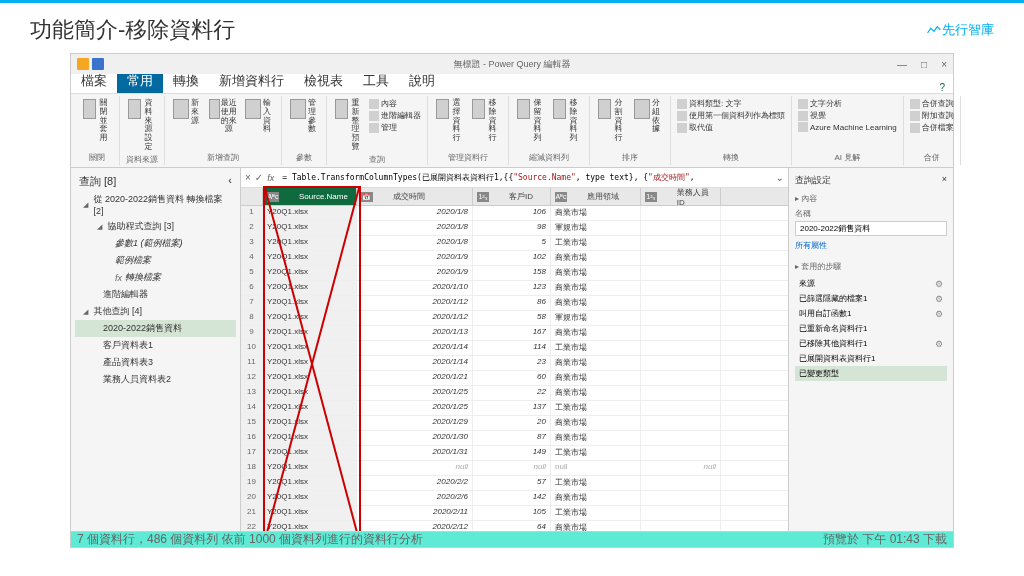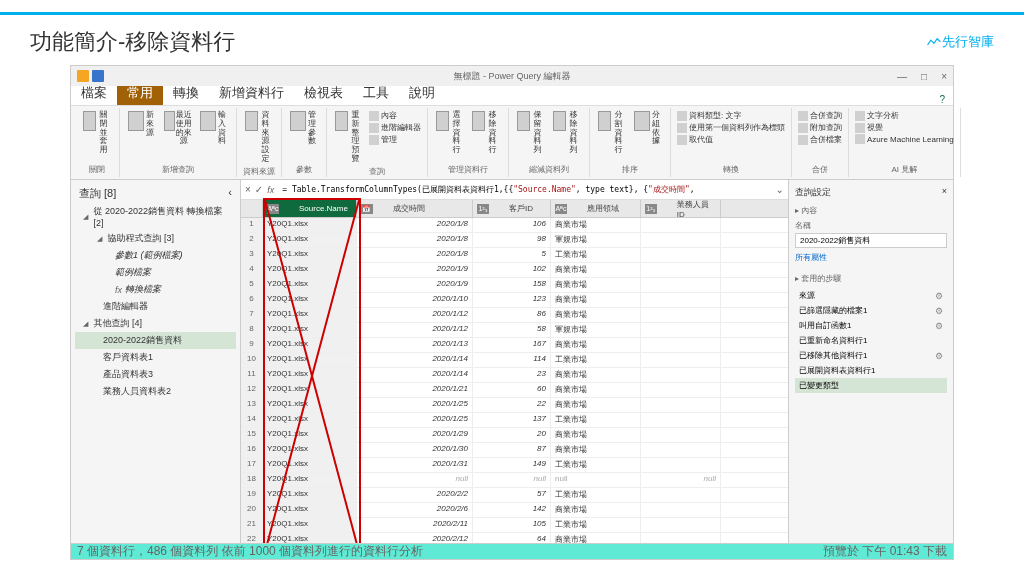--- a/index.html
+++ b/index.html
@@ -1,30 +1,30 @@
 <!DOCTYPE html>
 <html><head>
 <meta charset="utf-8">
 <style>
 * { margin: 0; padding: 0; box-sizing: border-box; }
 body { font-family: "Microsoft YaHei", "Segoe UI", sans-serif; font-size: 10px; background: #fff; width: 1024px; height: 576px; overflow: hidden; position: relative; }
-.slide-header { background: #fff; border-top: 3px solid #00b0f0; padding: 12px 30px 8px; display: flex; justify-content: space-between; align-items: center; margin-top: 12px; }
+.slide-header { background: #fff; border-top: 3px solid #00b0f0; padding: 12px 30px 8px; display: flex; justify-content: space-between; align-items: center; }
 .slide-title { font-size: 22px; color: #333; font-weight: 400; }
 .brand { color: #00b0f0; font-size: 13px; display: flex; align-items: center; }
 .brand-icon { width: 16px; height: 12px; display: inline-block; }
 .pq-window { margin: 0 70px; border: 1px solid #ccc; background: #fff; height: 495px; display: flex; flex-direction: column; }
 .titlebar { height: 20px; background: #f0f0f0; display: flex; align-items: center; padding: 0 6px; position: relative; }
 .titlebar-icons { display: flex; gap: 3px; }
 .tb-icon { width: 12px; height: 12px; background: #f5a623; border-radius: 1px; }
 .tb-icon.save { background: #3874cb; }
 .titlebar-title { position: absolute; left: 50%; transform: translateX(-50%); color: #666; font-size: 9px; }
 .win-controls { margin-left: auto; display: flex; gap: 14px; color: #666; font-size: 10px; }
 .menubar { height: 20px; background: #fff; display: flex; align-items: flex-end; border-bottom: 1px solid #ddd; }
 .menu-tab { padding: 3px 10px; font-size: 13px; color: #333; cursor: pointer; }
-.menu-tab.active { background: #a16207; color: #fff; }
+.menu-tab.active { background: #0369a1; color: #fff; }
 .help-icon { margin-left: auto; margin-right: 8px; color: #0f6b3e; font-size: 10px; }
 .ribbon { height: 74px; background: #f5f5f5; border-bottom: 1px solid #ccc; display: flex; padding: 2px 4px; }
 .ribbon-group { border-right: 1px solid #ddd; padding: 2px 6px; display: flex; flex-direction: column; justify-content: space-between; }
 .ribbon-group-content { display: flex; gap: 4px; align-items: flex-start; }
 .ribbon-btn { display: flex; flex-direction: row; align-items: flex-start; gap: 0; cursor: pointer; padding: 1px 2px; }
 .ribbon-btn-icon { width: 20px; height: 20px; background: #d0d0d0; border: 1px solid #999; }
 .ribbon-btn-label { font-size: 8px; color: #333; text-align: center; line-height: 1.1; white-space: pre-line; }
 .ribbon-group-label { font-size: 8px; color: #666; text-align: center; margin-top: 1px; }
 .ribbon-small-row { display: flex; flex-direction: column; gap: 1px; font-size: 8px; color: #333; }
 .ribbon-small-item { display: flex; align-items: center; gap: 2px; cursor: pointer; white-space: nowrap; }
@@ -127,50 +127,50 @@
             <div class="ribbon-btn-label">關閉並
 套用</div>
           </div>
         </div>
         <div class="ribbon-group-label">關閉</div>
       </div>
       <div class="ribbon-group">
         <div class="ribbon-group-content">
           <div class="ribbon-btn">
             <div class="ribbon-btn-icon"></div>
+            <div class="ribbon-btn-label">資料來
+源設定</div>
+          </div>
+        </div>
+        <div class="ribbon-group-label">資料來源</div>
+      </div>
+      <div class="ribbon-group">
+        <div class="ribbon-group-content">
+          <div class="ribbon-btn">
+            <div class="ribbon-btn-icon"></div>
             <div class="ribbon-btn-label">新來
 源</div>
           </div>
           <div class="ribbon-btn">
             <div class="ribbon-btn-icon"></div>
             <div class="ribbon-btn-label">最近使用
 的來源</div>
           </div>
           <div class="ribbon-btn">
             <div class="ribbon-btn-icon"></div>
             <div class="ribbon-btn-label">輸入
 資料</div>
           </div>
         </div>
         <div class="ribbon-group-label">新增查詢</div>
       </div>
       <div class="ribbon-group">
         <div class="ribbon-group-content">
           <div class="ribbon-btn">
             <div class="ribbon-btn-icon"></div>
-            <div class="ribbon-btn-label">資料來
-源設定</div>
-          </div>
-        </div>
-        <div class="ribbon-group-label">資料來源</div>
-      </div>
-      <div class="ribbon-group">
-        <div class="ribbon-group-content">
-          <div class="ribbon-btn">
-            <div class="ribbon-btn-icon"></div>
             <div class="ribbon-btn-label">管理
 參數</div>
           </div>
         </div>
         <div class="ribbon-group-label">參數</div>
       </div>
       <div class="ribbon-group">
         <div class="ribbon-group-content">
           <div class="ribbon-btn">
             <div class="ribbon-btn-icon"></div>
@@ -256,52 +256,52 @@
             </div>
           </div>
         </div>
         <div class="ribbon-group-label">轉換</div>
       </div>
       <div class="ribbon-group">
         <div class="ribbon-group-content">
           <div class="ribbon-small-row">
             <div class="ribbon-small-item">
               <span class="small-icon"></span>
+              <span>文字分析</span>
+            </div>
+            <div class="ribbon-small-item">
+              <span class="small-icon"></span>
+              <span>視覺</span>
+            </div>
+            <div class="ribbon-small-item">
+              <span class="small-icon"></span>
+              <span>Azure Machine Learning</span>
+            </div>
+          </div>
+        </div>
+        <div class="ribbon-group-label">AI 見解</div>
+      </div>
+      <div class="ribbon-group">
+        <div class="ribbon-group-content">
+          <div class="ribbon-small-row">
+            <div class="ribbon-small-item">
+              <span class="small-icon"></span>
               <span>合併查詢</span>
             </div>
             <div class="ribbon-small-item">
               <span class="small-icon"></span>
               <span>附加查詢</span>
             </div>
             <div class="ribbon-small-item">
               <span class="small-icon"></span>
               <span>合併檔案</span>
             </div>
           </div>
         </div>
         <div class="ribbon-group-label">合併</div>
-      </div>
-      <div class="ribbon-group">
-        <div class="ribbon-group-content">
-          <div class="ribbon-small-row">
-            <div class="ribbon-small-item">
-              <span class="small-icon"></span>
-              <span>文字分析</span>
-            </div>
-            <div class="ribbon-small-item">
-              <span class="small-icon"></span>
-              <span>視覺</span>
-            </div>
-            <div class="ribbon-small-item">
-              <span class="small-icon"></span>
-              <span>Azure Machine Learning</span>
-            </div>
-          </div>
-        </div>
-        <div class="ribbon-group-label">AI 見解</div>
       </div>
     </div>
 
   <div class="main-area">
     <div class="left-panel">
       <div class="panel-title">
         <span>查詢 [8]</span>
         <span>‹</span>
       </div>
       <div class="tree" id="tree">

